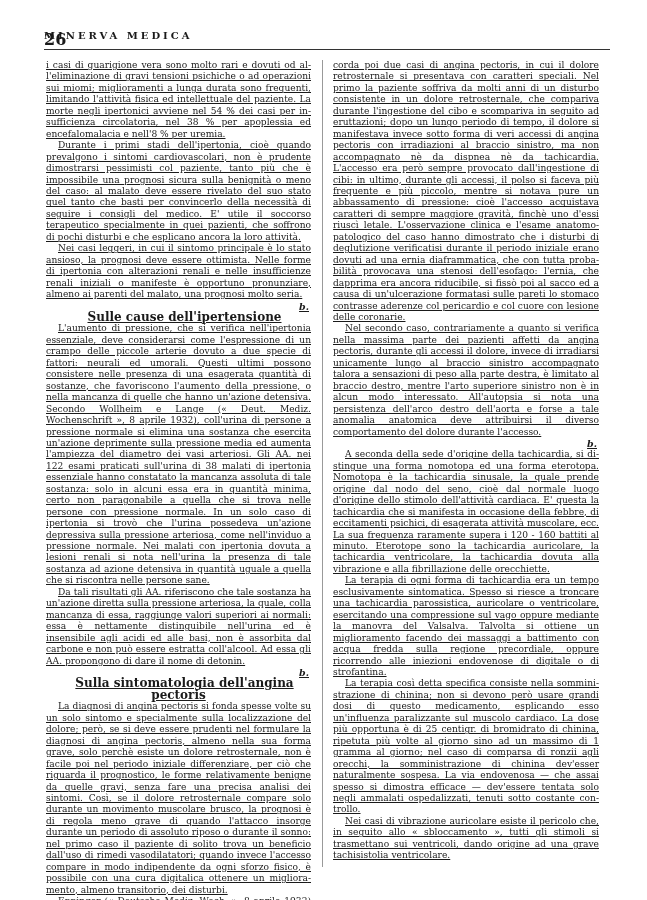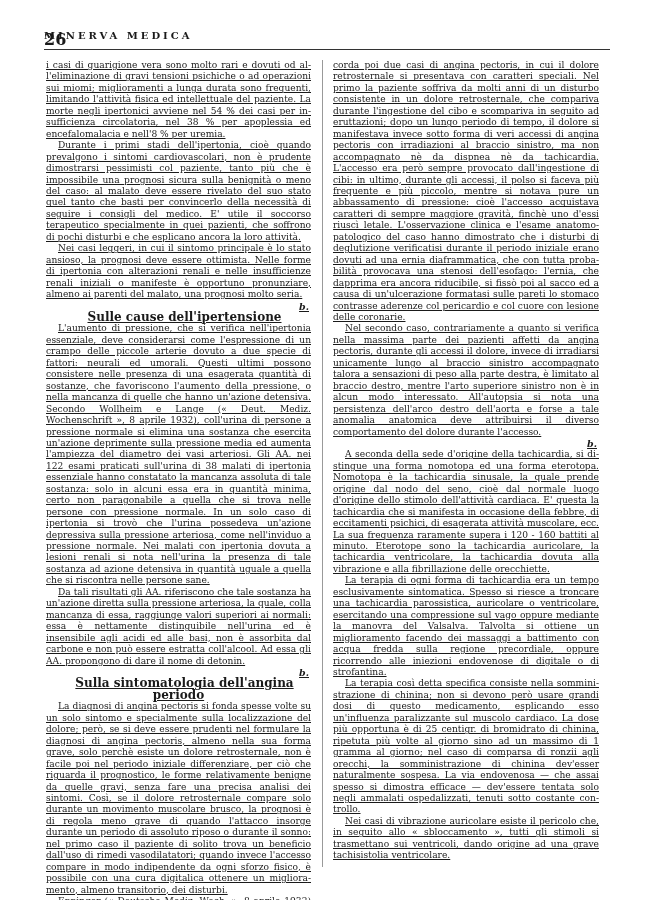--- a/index.html
+++ b/index.html
@@ -56,21 +56,21 @@
 
 <div class="col col-left">
   <p class="noindent">i casi di guarigione vera sono molto rari e dovuti od al­l'eliminazione di gravi tensioni psichiche o ad operazioni sui miomi; miglioramenti a lunga durata sono frequenti, li­mitando l'attività fisica ed intellettuale del paziente. La morte negli ipertonici avviene nel 54 % dei casi per in­sufficienza circolatoria, nel 38 % per apoplessia ed encefalo­malacia e nell'8 % per uremia.</p>
   <p>Durante i primi stadi dell'ipertonia, cioè quando preval­gono i sintomi cardiovascolari, non è prudente dimostrarsi pessimisti col paziente, tanto più che è impossibile una prognosi sicura sulla benignità o meno del caso: al malato deve essere rivelato del suo stato quel tanto che basti per convincerlo della necessità di seguire i consigli del medico. E' utile il soccorso terapeutico specialmente in quei pa­zienti, che soffrono di pochi disturbi e che esplicano ancora la loro attività.</p>
   <p>Nei casi leggeri, in cui il sintomo principale è lo stato ansioso, la prognosi deve essere ottimista. Nelle forme di ipertonia con alterazioni renali e nelle insufficienze renali iniziali o manifeste è opportuno pronunziare, almeno ai parenti del malato, una prognosi molto seria.</p>
   <p class="sig">b.</p>
   <p class="heading">Sulle cause dell'ipertensione</p>
   <p>L'aumento di pressione, che si verifica nell'ipertonia es­senziale, deve considerarsi come l'espressione di un crampo delle piccole arterie dovuto a due specie di fattori: neurali ed umorali. Questi ultimi possono consistere nelle presenza di una esagerata quantità di sostanze, che favoriscono l'au­mento della pressione, o nella mancanza di quelle che hanno un'azione detensiva. Secondo Wollheim e Lange (« Deut. Mediz. Wochenschrift », 8 aprile 1932), coll'urina di per­sone a pressione normale si elimina una sostanza che eser­cita un'azione deprimente sulla pressione media ed aumenta l'ampiezza del diametro dei vasi arteriosi. Gli AA. nei 122 esami praticati sull'urina di 38 malati di ipertonia es­senziale hanno constatato la mancanza assoluta di tale so­stanza: solo in alcuni essa era in quantità minima, certo non paragonabile a quella che si trova nelle persone con pressione normale. In un solo caso di ipertonia si trovò che l'urina possedeva un'azione depressiva sulla pressione arte­riosa, come nell'inviduo a pressione normale. Nei malati con ipertonia dovuta a lesioni renali si nota nell'urina la pre­senza di tale sostanza ad azione detensiva in quantità uguale a quella che si riscontra nelle persone sane.</p>
   <p>Da tali risultati gli AA. riferiscono che tale sostanza ha un'azione diretta sulla pressione arteriosa, la quale, colla mancanza di essa, raggiunge valori superiori ai normali: essa è nettamente distinguibile nell'urina ed è insensibile agli acidi ed alle basi, non è assorbita dal carbone e non può essere estratta coll'alcool. Ad essa gli AA. propongono di dare il nome di detonin.</p>
   <p class="sig">b.</p>
-  <p class="heading">Sulla sintomatologia dell'angina periodo</p>
+  <p class="heading">Sulla sintomatologia dell'angina pectoris</p>
   <p>La diagnosi di angina pectoris si fonda spesse volte su un solo sintomo e specialmente sulla localizzazione del do­lore; però, se si deve essere prudenti nel formulare la dia­gnosi di angina pectoris, almeno nella sua forma grave, solo perchè esiste un dolore retrosternale, non è facile poi nel periodo iniziale differenziare, per ciò che riguarda il prognostico, le forme relativamente benigne da quelle gravi, senza fare una precisa analisi dei sintomi. Così, se il dolore retrosternale compare solo durante un movimento muscolare brusco, la prognosi è di regola meno grave di quando l'at­tacco insorge durante un periodo di assoluto riposo o durante il sonno: nel primo caso il paziente di solito trova un be­neficio dall'uso di rimedi vasodilatatori; quando invece l'ac­cesso compare in modo indipendente da ogni sforzo fisico, è possibile con una cura digitalica ottenere un migliora­mento, almeno transitorio, dei disturbi.</p>
   <p>Eppinger (« Deutsche Mediz. Woch. », 8 aprile 1932) ri­</p>
 </div>
 
 <div class="divider"></div>
 
 <div class="col col-right">
   <p class="noindent">corda poi due casi di angina pectoris, in cui il dolore retro­sternale si presentava con caratteri speciali. Nel primo la paziente soffriva da molti anni di un disturbo consistente in un dolore retrosternale, che compariva durante l'inge­stione del cibo e scompariva in seguito ad eruttazioni; dopo un lungo periodo di tempo, il dolore si manifestava invece sotto forma di veri accessi di angina pectoris con irradia­zioni al braccio sinistro, ma non accompagnato nè da dispnea nè da tachicardia. L'accesso era però sempre pro­vocato dall'ingestione di cibi: in ultimo, durante gli accessi, il polso si faceva più frequente e più piccolo, mentre si notava pure un abbassamento di pressione: cioè l'accesso acquistava caratteri di sempre maggiore gravità, finchè uno d'essi riuscì letale. L'osservazione clinica e l'esame anatomo-patologico del caso hanno dimostrato che i disturbi di deglutizione verificatisi durante il periodo iniziale erano dovuti ad una ernia diaframmatica, che con tutta proba­bilità provocava una stenosi dell'esofago: l'ernia, che dap­prima era ancora riducibile, si fissò poi al sacco ed a causa di un'ulcerazione formatasi sulle pareti lo stomaco contrasse aderenze col pericardio e col cuore con lesione delle co­ronarie.</p>
   <p>Nel secondo caso, contrariamente a quanto si verifica nella massima parte dei pazienti affetti da angina pectoris, du­rante gli accessi il dolore, invece di irradiarsi unicamente lungo al braccio sinistro accompagnato talora a sensazioni di peso alla parte destra, è limitato al braccio destro, mentre l'arto superiore sinistro non è in alcun modo interessato. All'autopsia si nota una persistenza dell'arco destro del­l'aorta e forse a tale anomalia anatomica deve attribuirsi il diverso comportamento del dolore durante l'accesso.</p>
   <p class="sig">b.</p>

